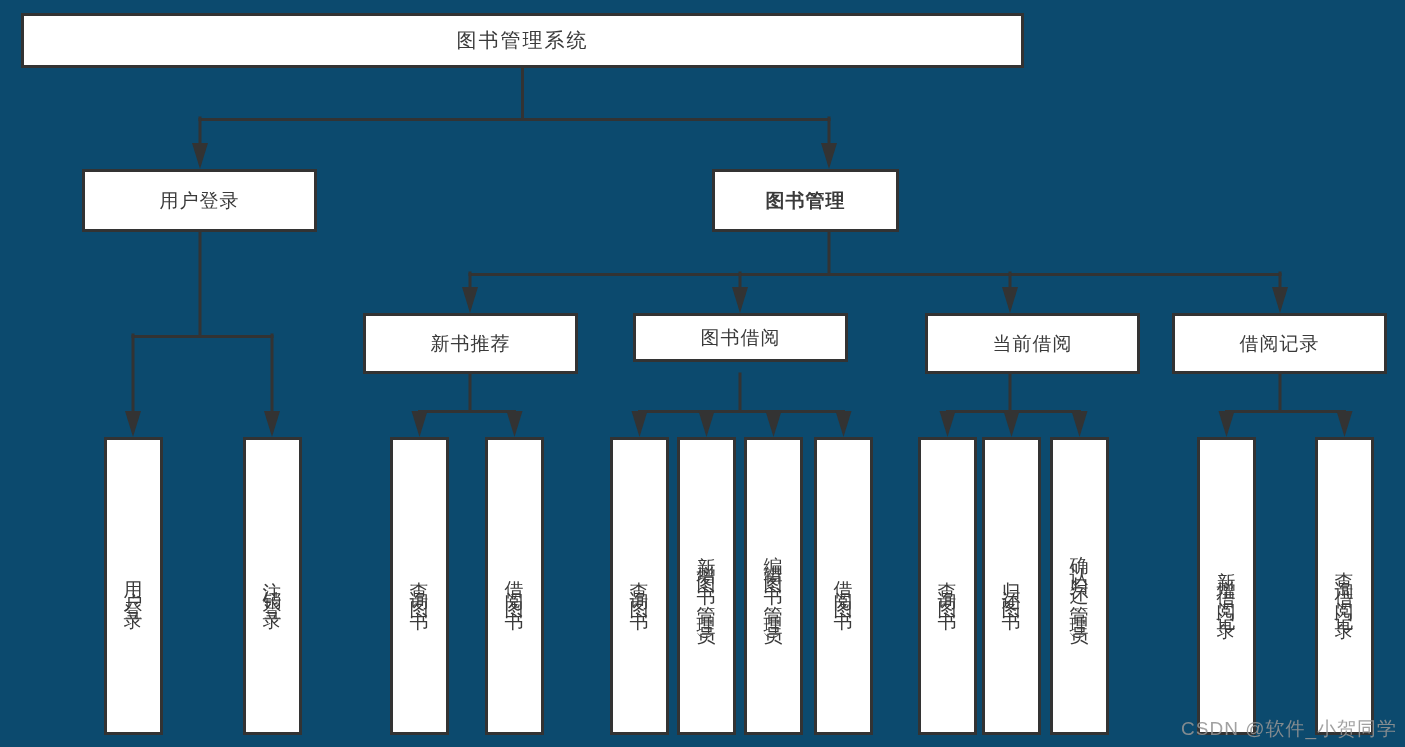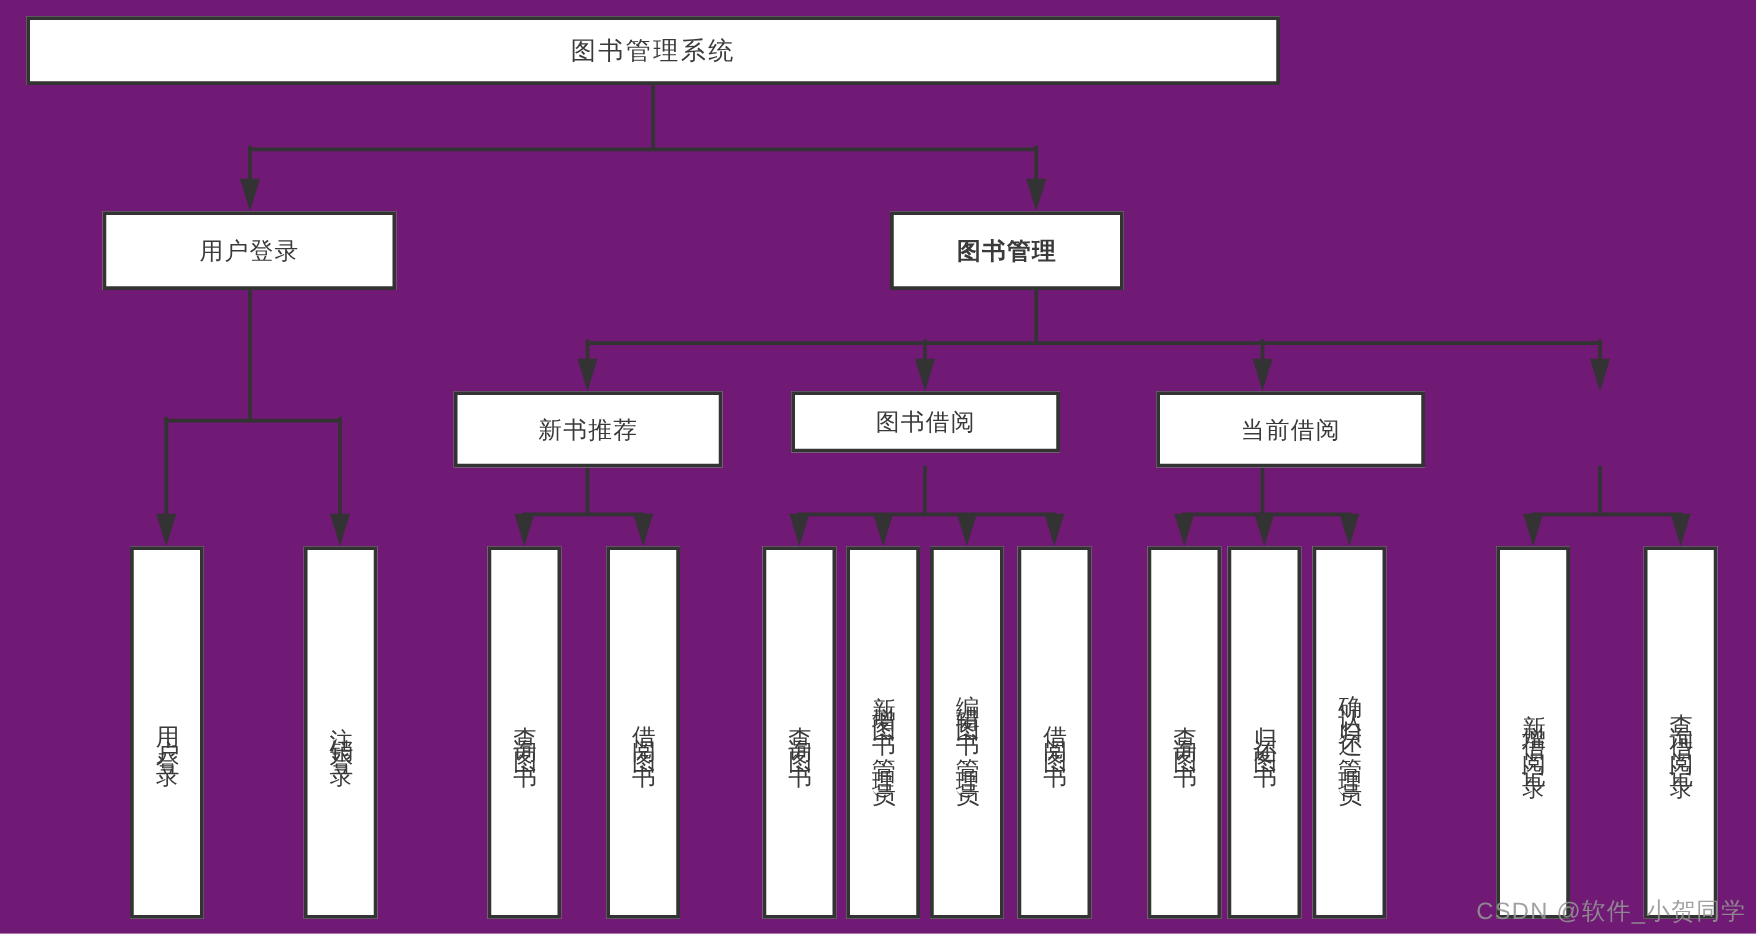--- a/index.html
+++ b/index.html
@@ -4,21 +4,21 @@
 <style>
   html, body {
     margin: 0;
     padding: 0;
     background: #ffffff;
   }
   #canvas {
     position: relative;
     width: 1405px;
     height: 747px;
-    background: #701a75;
+    background: #0c4a6e;
     font-family: "Liberation Sans", sans-serif;
     overflow: hidden;
   }
   .wires {
     position: absolute;
     left: 0;
     top: 0;
     z-index: 1;
   }
   .box {
@@ -149,20 +149,23 @@
 
   <div class="box" style="left:363px; top:313px; width:215px; height:61px;">
     <span class="lbl">新书推荐</span>
   </div>
   <div class="box" style="left:633px; top:313px; width:215px; height:49px;">
     <span class="lbl">图书借阅</span>
   </div>
   <div class="box" style="left:902px; top:313px; width:215px; height:61px;margin-left:23px;">
     <span class="lbl">当前借阅</span>
   </div>
+  <div class="box" style="left:1172px; top:313px; width:215px; height:61px;">
+    <span class="lbl">借阅记录</span>
+  </div>
 
   <div class="box leaf" style="left:104px;">
     <span class="lbl">用户登录</span>
   </div>
   <div class="box leaf" style="left:243px;">
     <span class="lbl">注销登录</span>
   </div>
 
   <div class="box leaf" style="left:390px;">
     <span class="lbl">查询图书</span>

